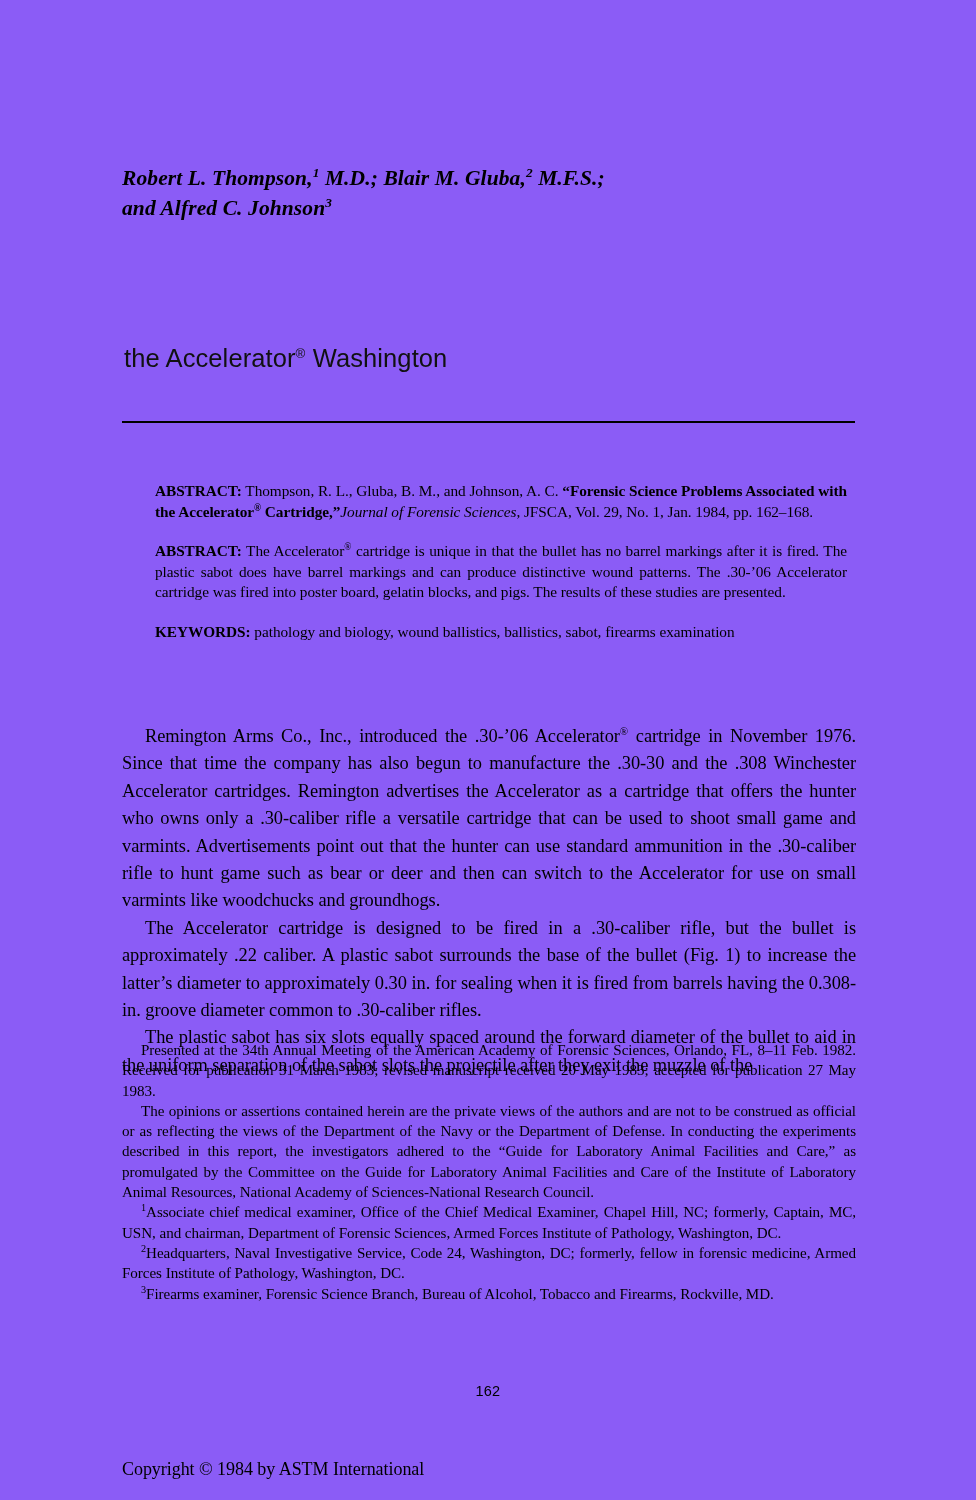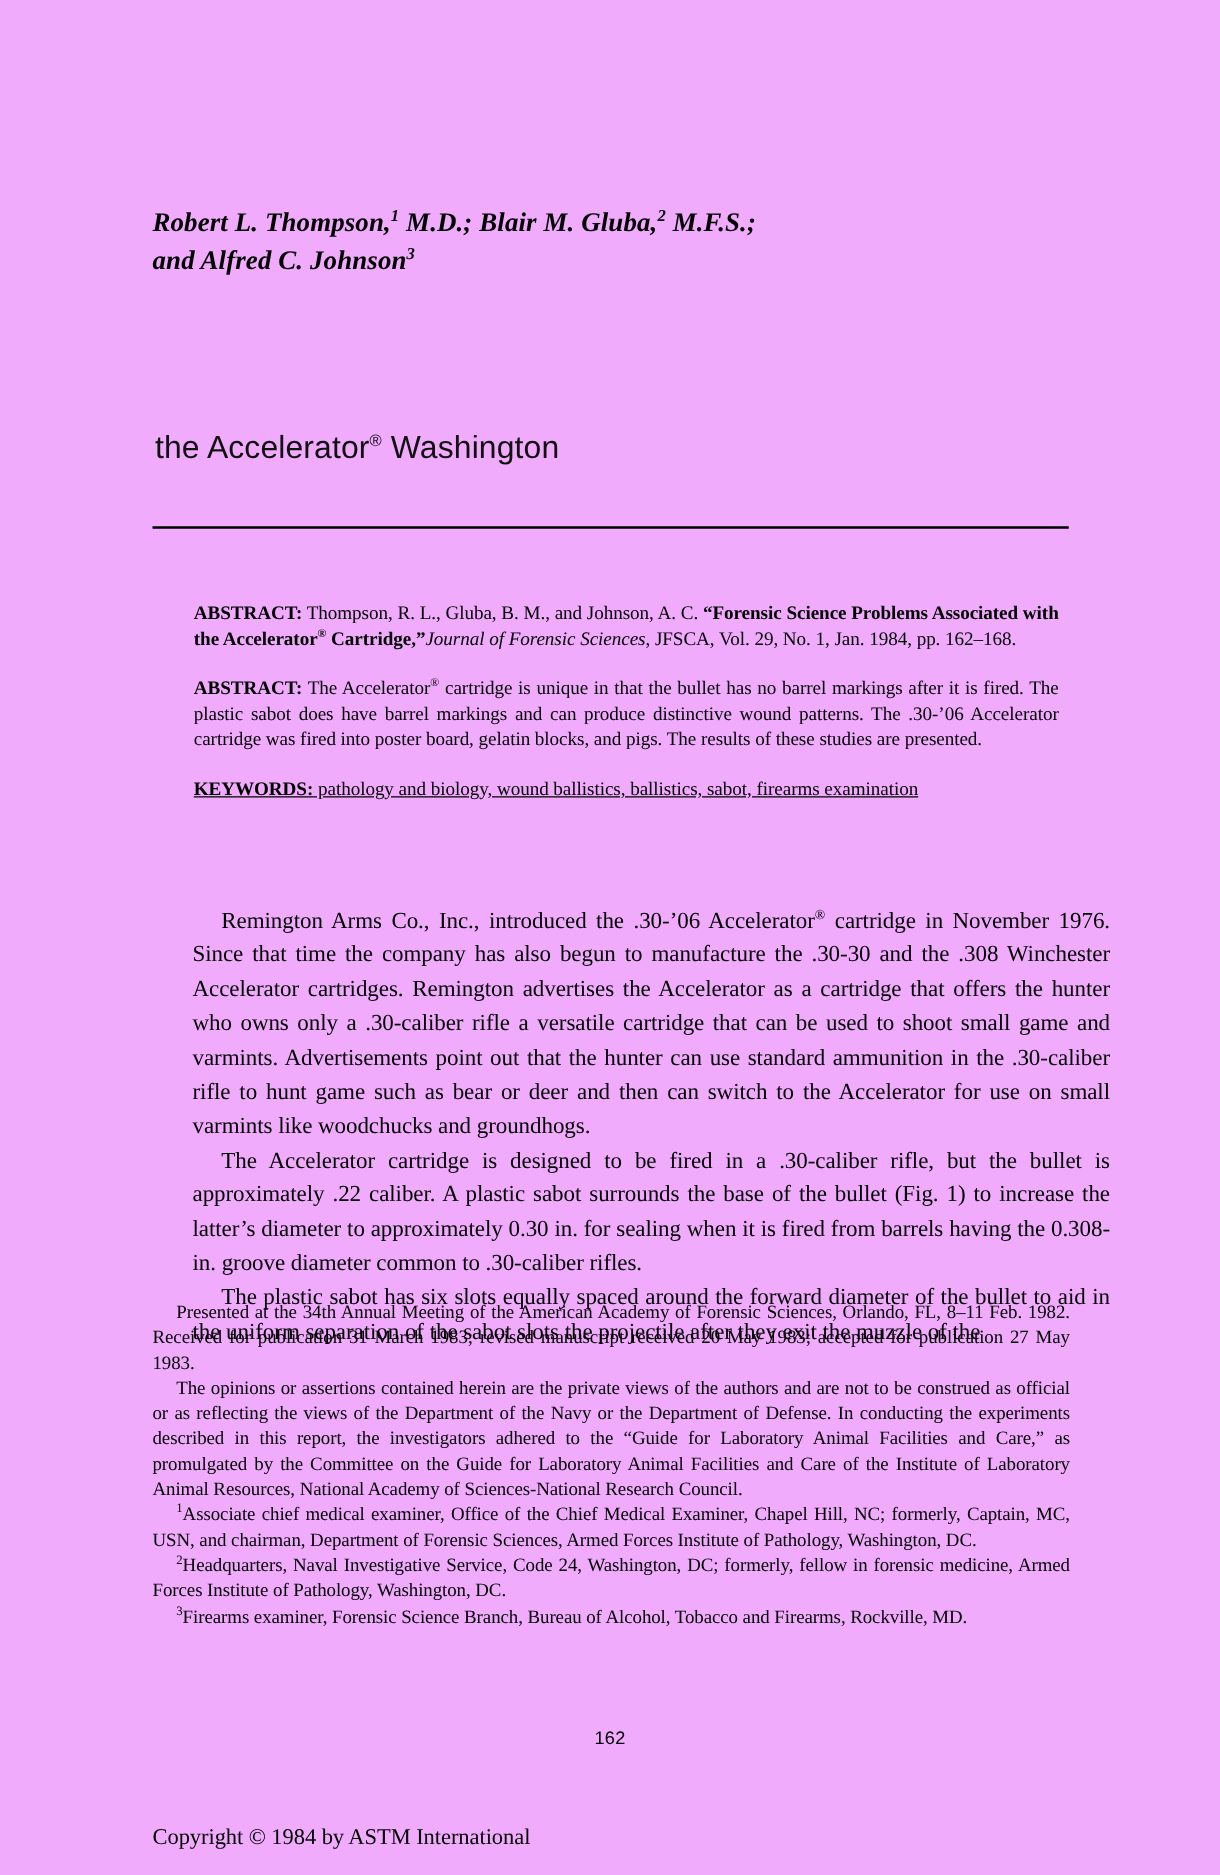--- a/index.html
+++ b/index.html
@@ -15,21 +15,21 @@
     font-family: "Liberation Serif", "DejaVu Serif", serif;
     color: #000000;
     overflow: hidden;
   }
 
   .page {
     position: absolute;
     inset: 0;
     width: 976px;
     height: 1500px;
-    background: #f0abfc;
+    background: #8b5cf6;
   }
 
   
   .byline {
     position: absolute;
     left: 122px;
     top: 163px;
     width: 740px;
     font-family: "Liberation Serif", "DejaVu Serif", serif;
     font-style: italic;
@@ -82,21 +82,21 @@
     width: 692px;
     font-size: 15.3px;
     line-height: 20.6px;
     text-align: justify;
     letter-spacing: -0.05px;
   }
   .meta-block p {
     margin: 0 0 19px 0;
     text-indent: 0;
   }
-  .meta-block p:last-child { margin-bottom: 0; text-decoration: underline; }
+  .meta-block p:last-child { margin-bottom: 0; }
   .meta-block .lead {
     font-weight: 700;
   }
   .meta-block .bold { font-weight: 700; }
   .meta-block .ital { font-style: italic; }
   .meta-block sup {
     font-size: 0.62em;
     vertical-align: super;
     line-height: 0;
   }
@@ -104,21 +104,20 @@
   
   .body-text {
     position: absolute;
     left: 122px;
     top: 723px;
     width: 734px;
     font-size: 18.4px;
     line-height: 27.4px;
     text-align: justify;
     letter-spacing: -0.05px;
-    margin-left: 32px;
   }
   .body-text p {
     margin: 0;
     text-indent: 23px;
   }
   .body-text sup {
     font-size: 0.6em;
     vertical-align: super;
     line-height: 0;
   }

